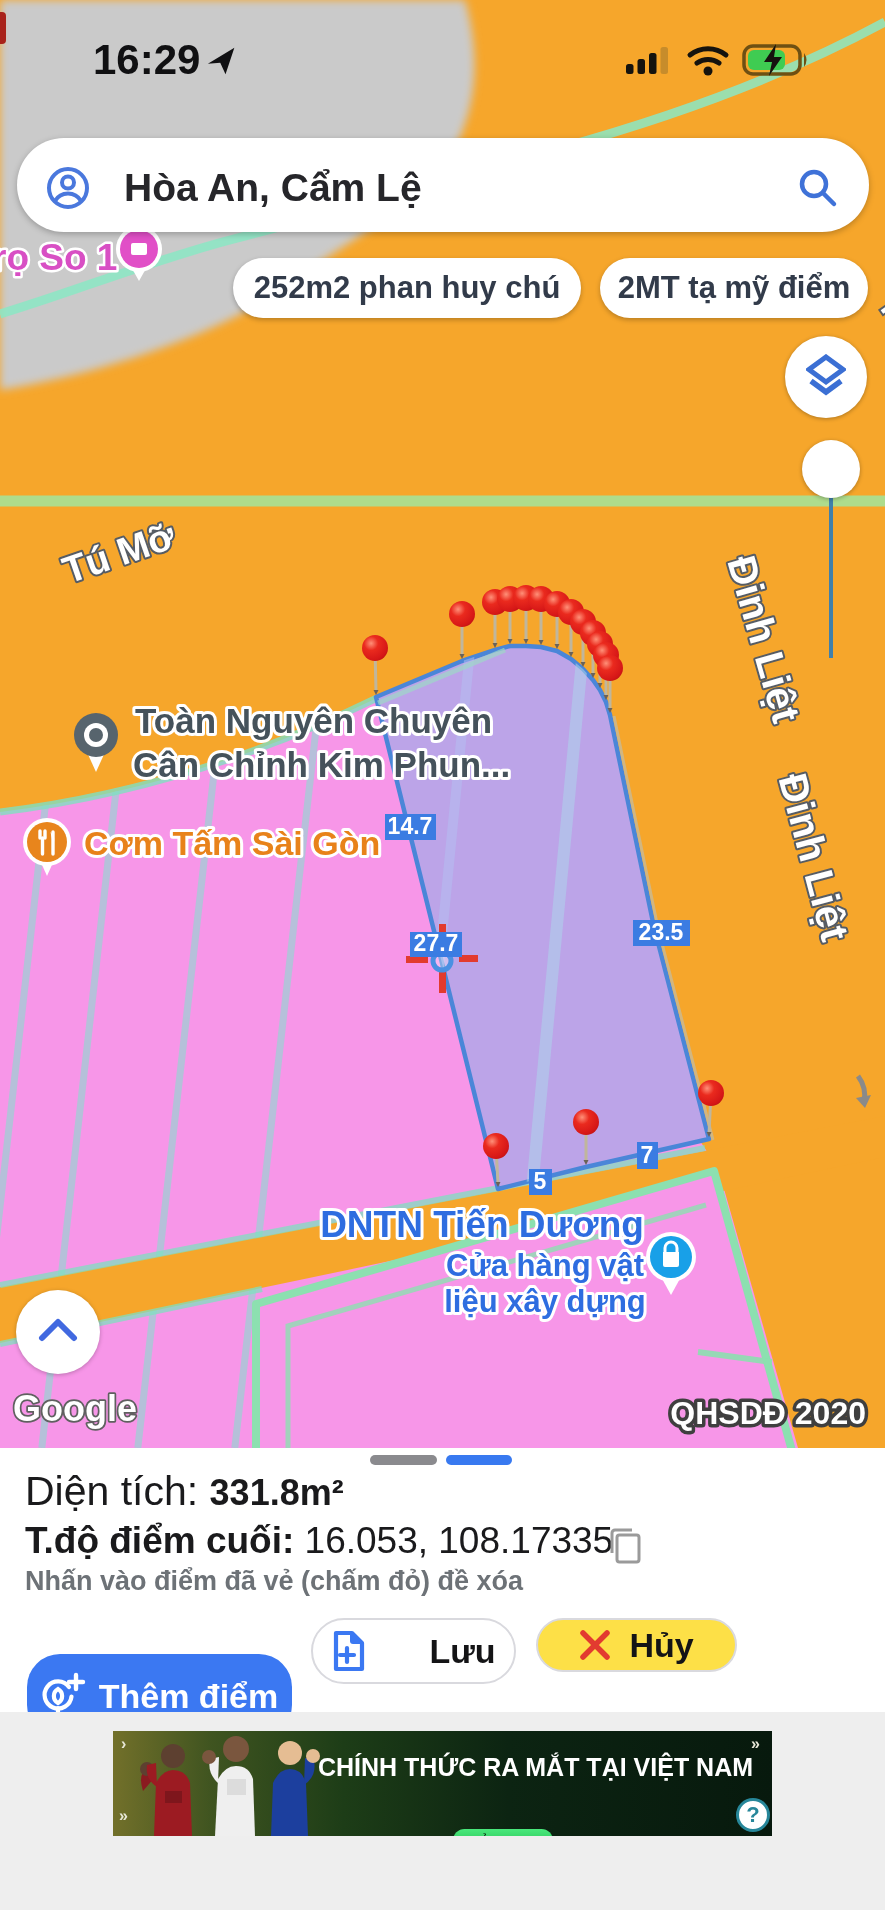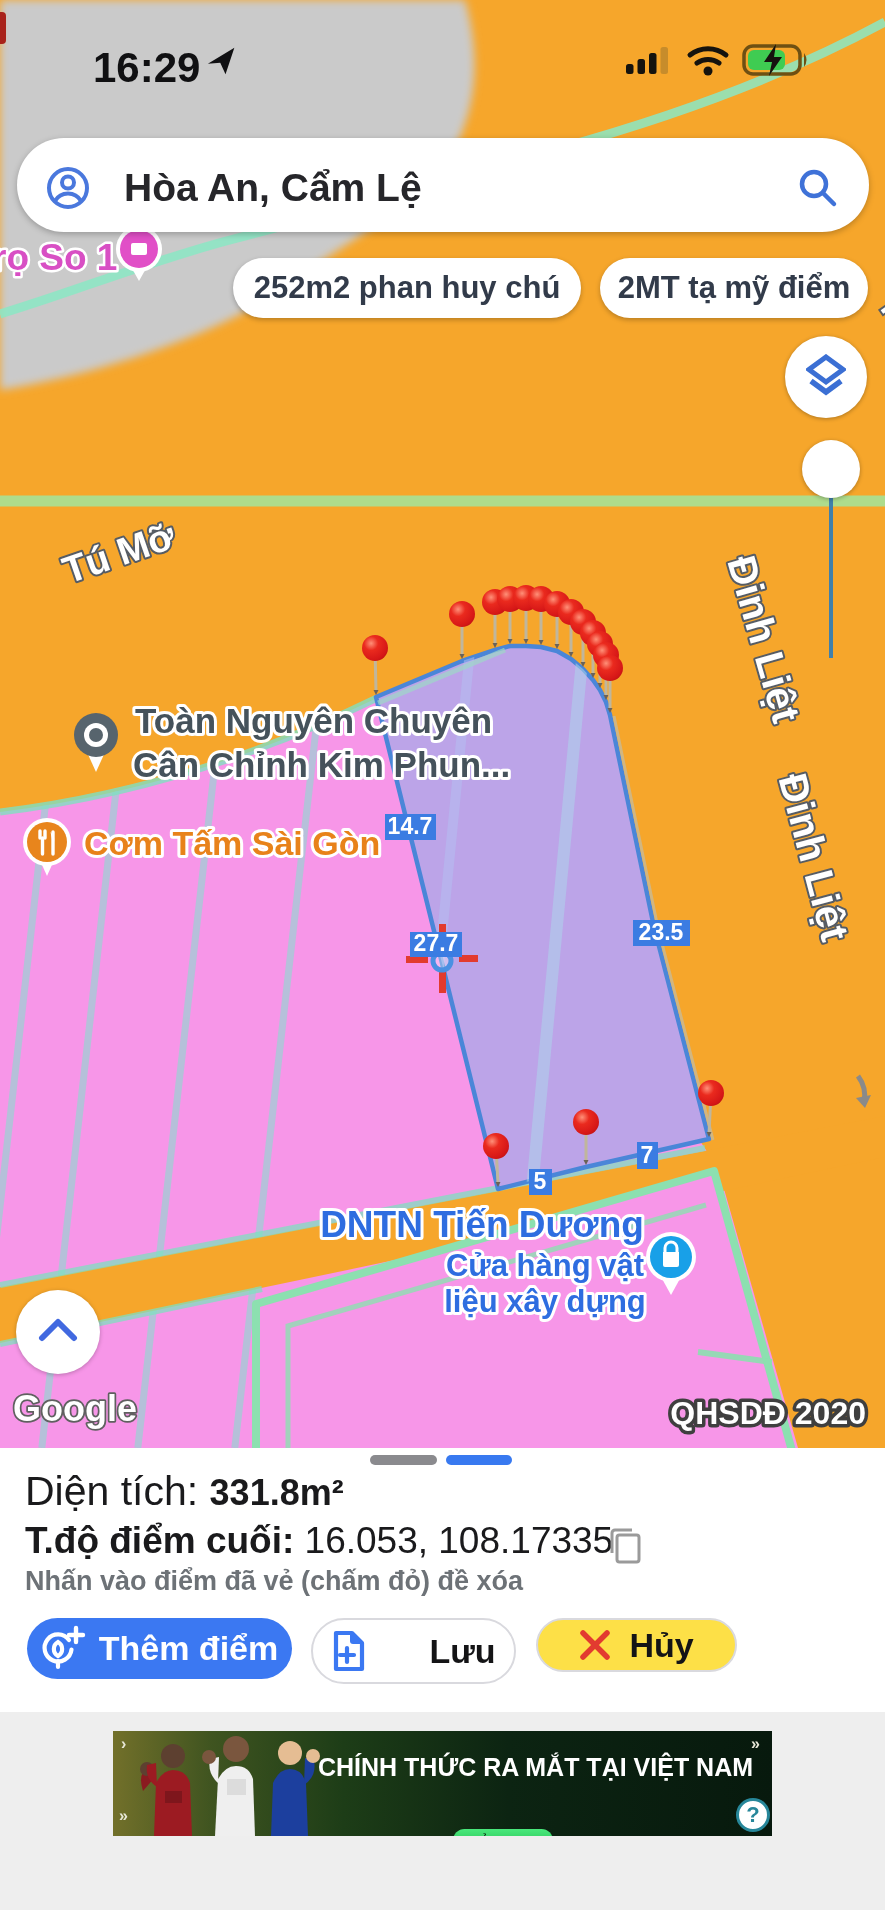--- a/index.html
+++ b/index.html
@@ -198,21 +198,21 @@
   <path d="M858,1076 q9,12 6,26" fill="none" stroke="#8a8a8a" stroke-width="5"></path>
   <path d="M856,1098 l9,10 l6,-13 Z" fill="#8a8a8a"></path>
 
   <text x="882" y="312" transform="rotate(55 882 312)" text-anchor="middle" font-size="30" font-weight="bold" fill="#fff" stroke="#565c64" stroke-width="4" paint-order="stroke">T</text>
 
   <text x="13" y="1421" font-size="36" font-weight="600" fill="#ffffff" stroke="#606060" stroke-width="3.5" paint-order="stroke" stroke-linejoin="round">Google</text>
 
   <text x="866" y="1424" text-anchor="end" font-size="32" font-weight="800" fill="#ffffff" stroke="#3f3f3f" stroke-width="7" paint-order="stroke" stroke-linejoin="round">QHSDĐ 2020</text>
 </svg>
 
-<div class="abs" style="left:93px;top:36px;font-size:42px;font-weight:bold;color:#101012;letter-spacing:0px;margin-top:8px;">16:29</div>
+<div class="abs" style="left:93px;top:36px;font-size:42px;font-weight:bold;color:#101012;letter-spacing:0px;">16:29</div>
 <svg class="abs" style="left:206px;top:46px;" width="32" height="30" viewBox="0 0 36 34">
 
   <path d="M2,20 L32,2 L22,32 L16,19 Z" fill="#101012"></path>
 </svg>
 <svg class="abs" style="left:626px;top:42px;" width="185" height="36" viewBox="0 0 185 36">
 
   <g fill="#15130e">
     <rect x="0" y="22" width="7.5" height="10" rx="2.5"></rect>
     <rect x="11.5" y="17" width="7.5" height="15" rx="2.5"></rect>
     <rect x="23" y="11" width="7.5" height="21" rx="2.5"></rect>
@@ -273,21 +273,21 @@
 
 <div class="abs" style="left:25px;top:1520px;font-size:37px;color:#1a1a1c;"><span style="font-weight:bold;">T.độ điểm cuối: </span><span>16.053, 108.17335</span></div>
 
 <svg class="abs" style="left:605px;top:1524px;" width="40" height="42" viewBox="0 0 40 42">
   <path d="M7,29 V9 a3,3 0 0 1 3,-3 H27" fill="none" stroke="#9a9a9a" stroke-width="3"></path>
   <rect x="12" y="11" width="22" height="27" rx="2.5" fill="#fff" stroke="#9a9a9a" stroke-width="3"></rect>
 </svg>
 
 <div class="abs" style="left:25px;top:1566px;font-size:27px;font-weight:600;color:#6d7277;">Nhấn vào điểm đã vẻ (chấm đỏ) đề xóa</div>
 
-<div class="abs" style="left:27px;top:1618px;width:265px;height:61px;background:#3b78f2;border-radius:33px;display:flex;align-items:center;justify-content:center;">
+<div class="abs" style="left:27px;top:1654px;width:265px;height:84px;background:#3b78f2;border-radius:33px;display:flex;align-items:center;justify-content:center;">
   <svg width="46" height="48" viewBox="0 0 46 48" style="margin-right:12px;">
     <path d="M28,15 a13.5,13.5 0 1 0 2.5,9.5 " fill="none" stroke="#fff" stroke-width="4.2" stroke-linecap="round"></path>
     <path d="M17,31 a8,8 0 0 0 0,-14 a8,8 0 0 0 0,14 M17,36 l0,6" fill="none" stroke="#fff" stroke-width="4.2" stroke-linecap="round"></path>
     <line x1="35" y1="3" x2="35" y2="17" stroke="#fff" stroke-width="4.4" stroke-linecap="round"></line>
     <line x1="28" y1="10" x2="42" y2="10" stroke="#fff" stroke-width="4.4" stroke-linecap="round"></line>
   </svg>
   <span style="font-size:34px;font-weight:bold;color:#fff;">Thêm điểm</span>
 </div>
 
 <div class="abs" style="left:311px;top:1618px;width:205px;height:66px;background:#fff;border:2px solid #d9d9de;border-radius:35px;box-sizing:border-box;display:flex;align-items:center;justify-content:center;gap:48px;">

